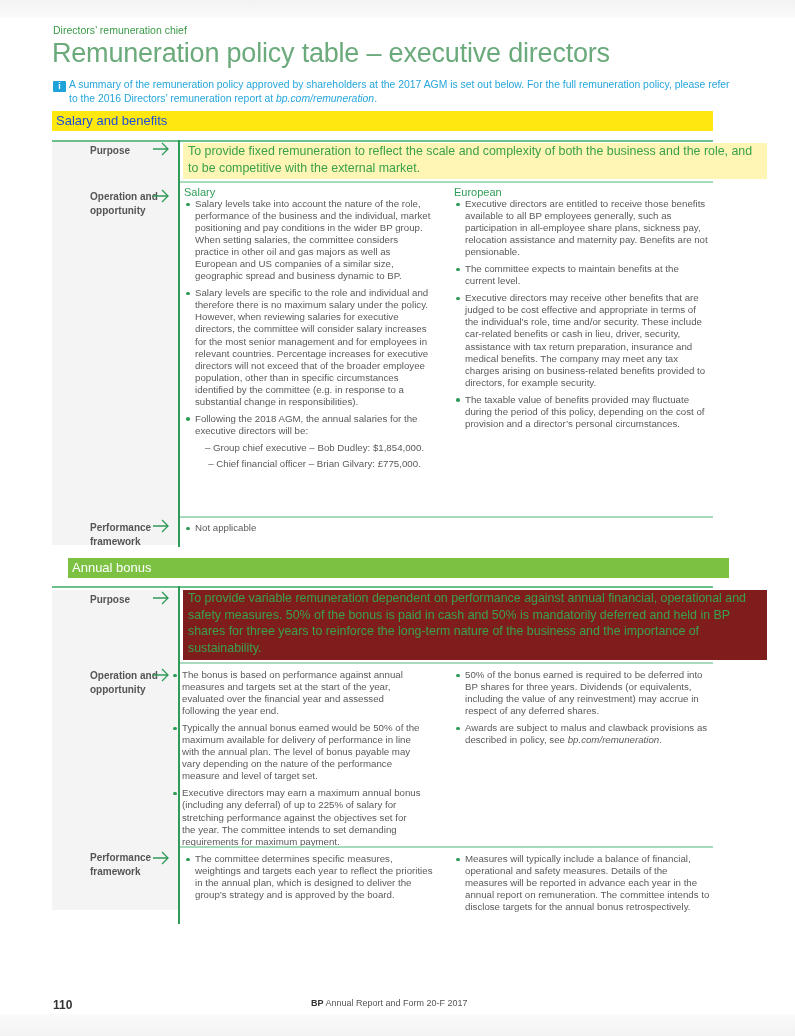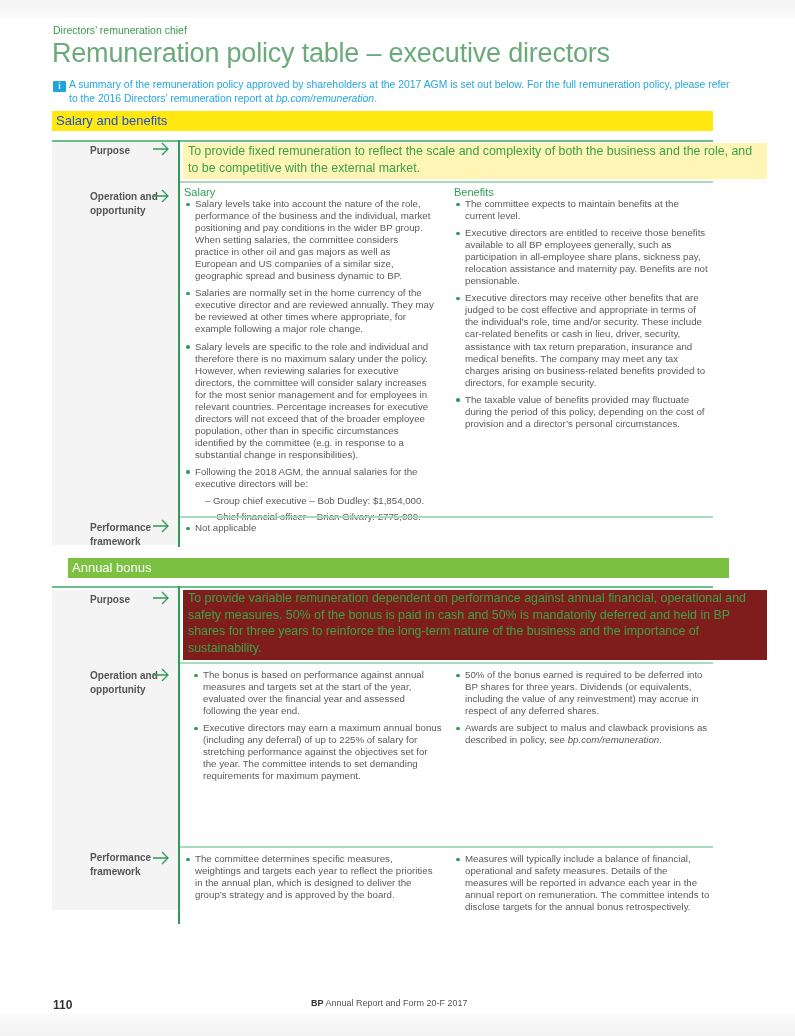--- a/index.html
+++ b/index.html
@@ -111,33 +111,32 @@
 
 <div class="rowlabel" style="top:190px;">Operation and opportunity</div>
 <svg class="arrow" style="top:189px;" viewBox="0 0 18 14">
     <path d="M1 7H16M10 1L16 7L10 13" fill="none" stroke="#2e9c57" stroke-width="1.3"></path>
   </svg>
 
 <div class="col" style="left:184px;top:186px;width:250px;">
   <h4>Salary</h4>
   <ul>
     <li>Salary levels take into account the nature of the role, performance of the business and the individual, market positioning and pay conditions in the wider BP group. When setting salaries, the committee considers practice in other oil and gas majors as well as European and US companies of a similar size, geographic spread and business dynamic to BP.</li>
-    <li>Salaries are normally set in the home currency of the executive director and are reviewed annually. They may be reviewed at other times where appropriate, for example following a major role change.</li>
     <li>Salary levels are specific to the role and individual and therefore there is no maximum salary under the policy. However, when reviewing salaries for executive directors, the committee will consider salary increases for the most senior management and for employees in relevant countries. Percentage increases for executive directors will not exceed that of the broader employee population, other than in specific circumstances identified by the committee (e.g. in response to a substantial change in responsibilities).</li>
     <li>Following the 2018 AGM, the annual salaries for the executive directors will be:</li>
     <li class="dash">– Group chief executive – Bob Dudley: $1,854,000.</li>
     <li class="dash">– Chief financial officer – Brian Gilvary: £775,000.</li>
   </ul>
 </div>
 
 <div class="col" style="left:454px;top:186px;width:256px;">
-  <h4>Benefits</h4>
-  <ul>
+  <h4>European</h4>
+  <ul>
+    <li>Executive directors are entitled to receive those benefits available to all BP employees generally, such as participation in all-employee share plans, sickness pay, relocation assistance and maternity pay. Benefits are not pensionable.</li>
     <li>The committee expects to maintain benefits at the current level.</li>
-    <li>Executive directors are entitled to receive those benefits available to all BP employees generally, such as participation in all-employee share plans, sickness pay, relocation assistance and maternity pay. Benefits are not pensionable.</li>
     <li>Executive directors may receive other benefits that are judged to be cost effective and appropriate in terms of the individual’s role, time and/or security. These include car-related benefits or cash in lieu, driver, security, assistance with tax return preparation, insurance and medical benefits. The company may meet any tax charges arising on business-related benefits provided to directors, for example security.</li>
     <li>The taxable value of benefits provided may fluctuate during the period of this policy, depending on the cost of provision and a director’s personal circumstances.</li>
   </ul>
 </div>
 
 <div class="hline" style="top:516px;"></div>
 
 <div class="rowlabel" style="top:521px;">Performance framework</div>
 <svg class="arrow" style="top:519px;" viewBox="0 0 18 14">
     <path d="M1 7H16M10 1L16 7L10 13" fill="none" stroke="#2e9c57" stroke-width="1.3"></path>
@@ -161,23 +160,24 @@
   </svg>
 <div class="purpose-box green" style="top:590px;height:70px;">To provide variable remuneration dependent on performance against annual financial, operational and safety measures. 50% of the bonus is paid in cash and 50% is mandatorily deferred and held in BP shares for three years to reinforce the long-term nature of the business and the importance of sustainability.</div>
 
 <div class="hline" style="top:662px;"></div>
 
 <div class="rowlabel" style="top:669px;">Operation and opportunity</div>
 <svg class="arrow" style="top:668px;" viewBox="0 0 18 14">
     <path d="M1 7H16M10 1L16 7L10 13" fill="none" stroke="#2e9c57" stroke-width="1.3"></path>
   </svg>
 
-<div class="col" style="left:192px;top:669px;width:250px;">
+<div class="col" style="left:171px;top:669px;width:250px;">
   <ul>
     <li>The bonus is based on performance against annual measures and targets set at the start of the year, evaluated over the financial year and assessed following the year end.</li>
+    <li>Typically the annual bonus earned would be 50% of the maximum available for delivery of performance in line with the annual plan. The level of bonus payable may vary depending on the nature of the performance measure and level of target set.</li>
     <li>Executive directors may earn a maximum annual bonus (including any deferral) of up to 225% of salary for stretching performance against the objectives set for the year. The committee intends to set demanding requirements for maximum payment.</li>
   </ul>
 </div>
 <div class="col" style="left:454px;top:669px;width:256px;">
   <ul>
     <li>50% of the bonus earned is required to be deferred into BP shares for three years. Dividends (or equivalents, including the value of any reinvestment) may accrue in respect of any deferred shares.</li>
     <li><span>Awards are subject to malus and clawback provisions as described in policy, see </span><i>bp.com/remuneration</i><span>.</span></li>
   </ul>
 </div>
 

